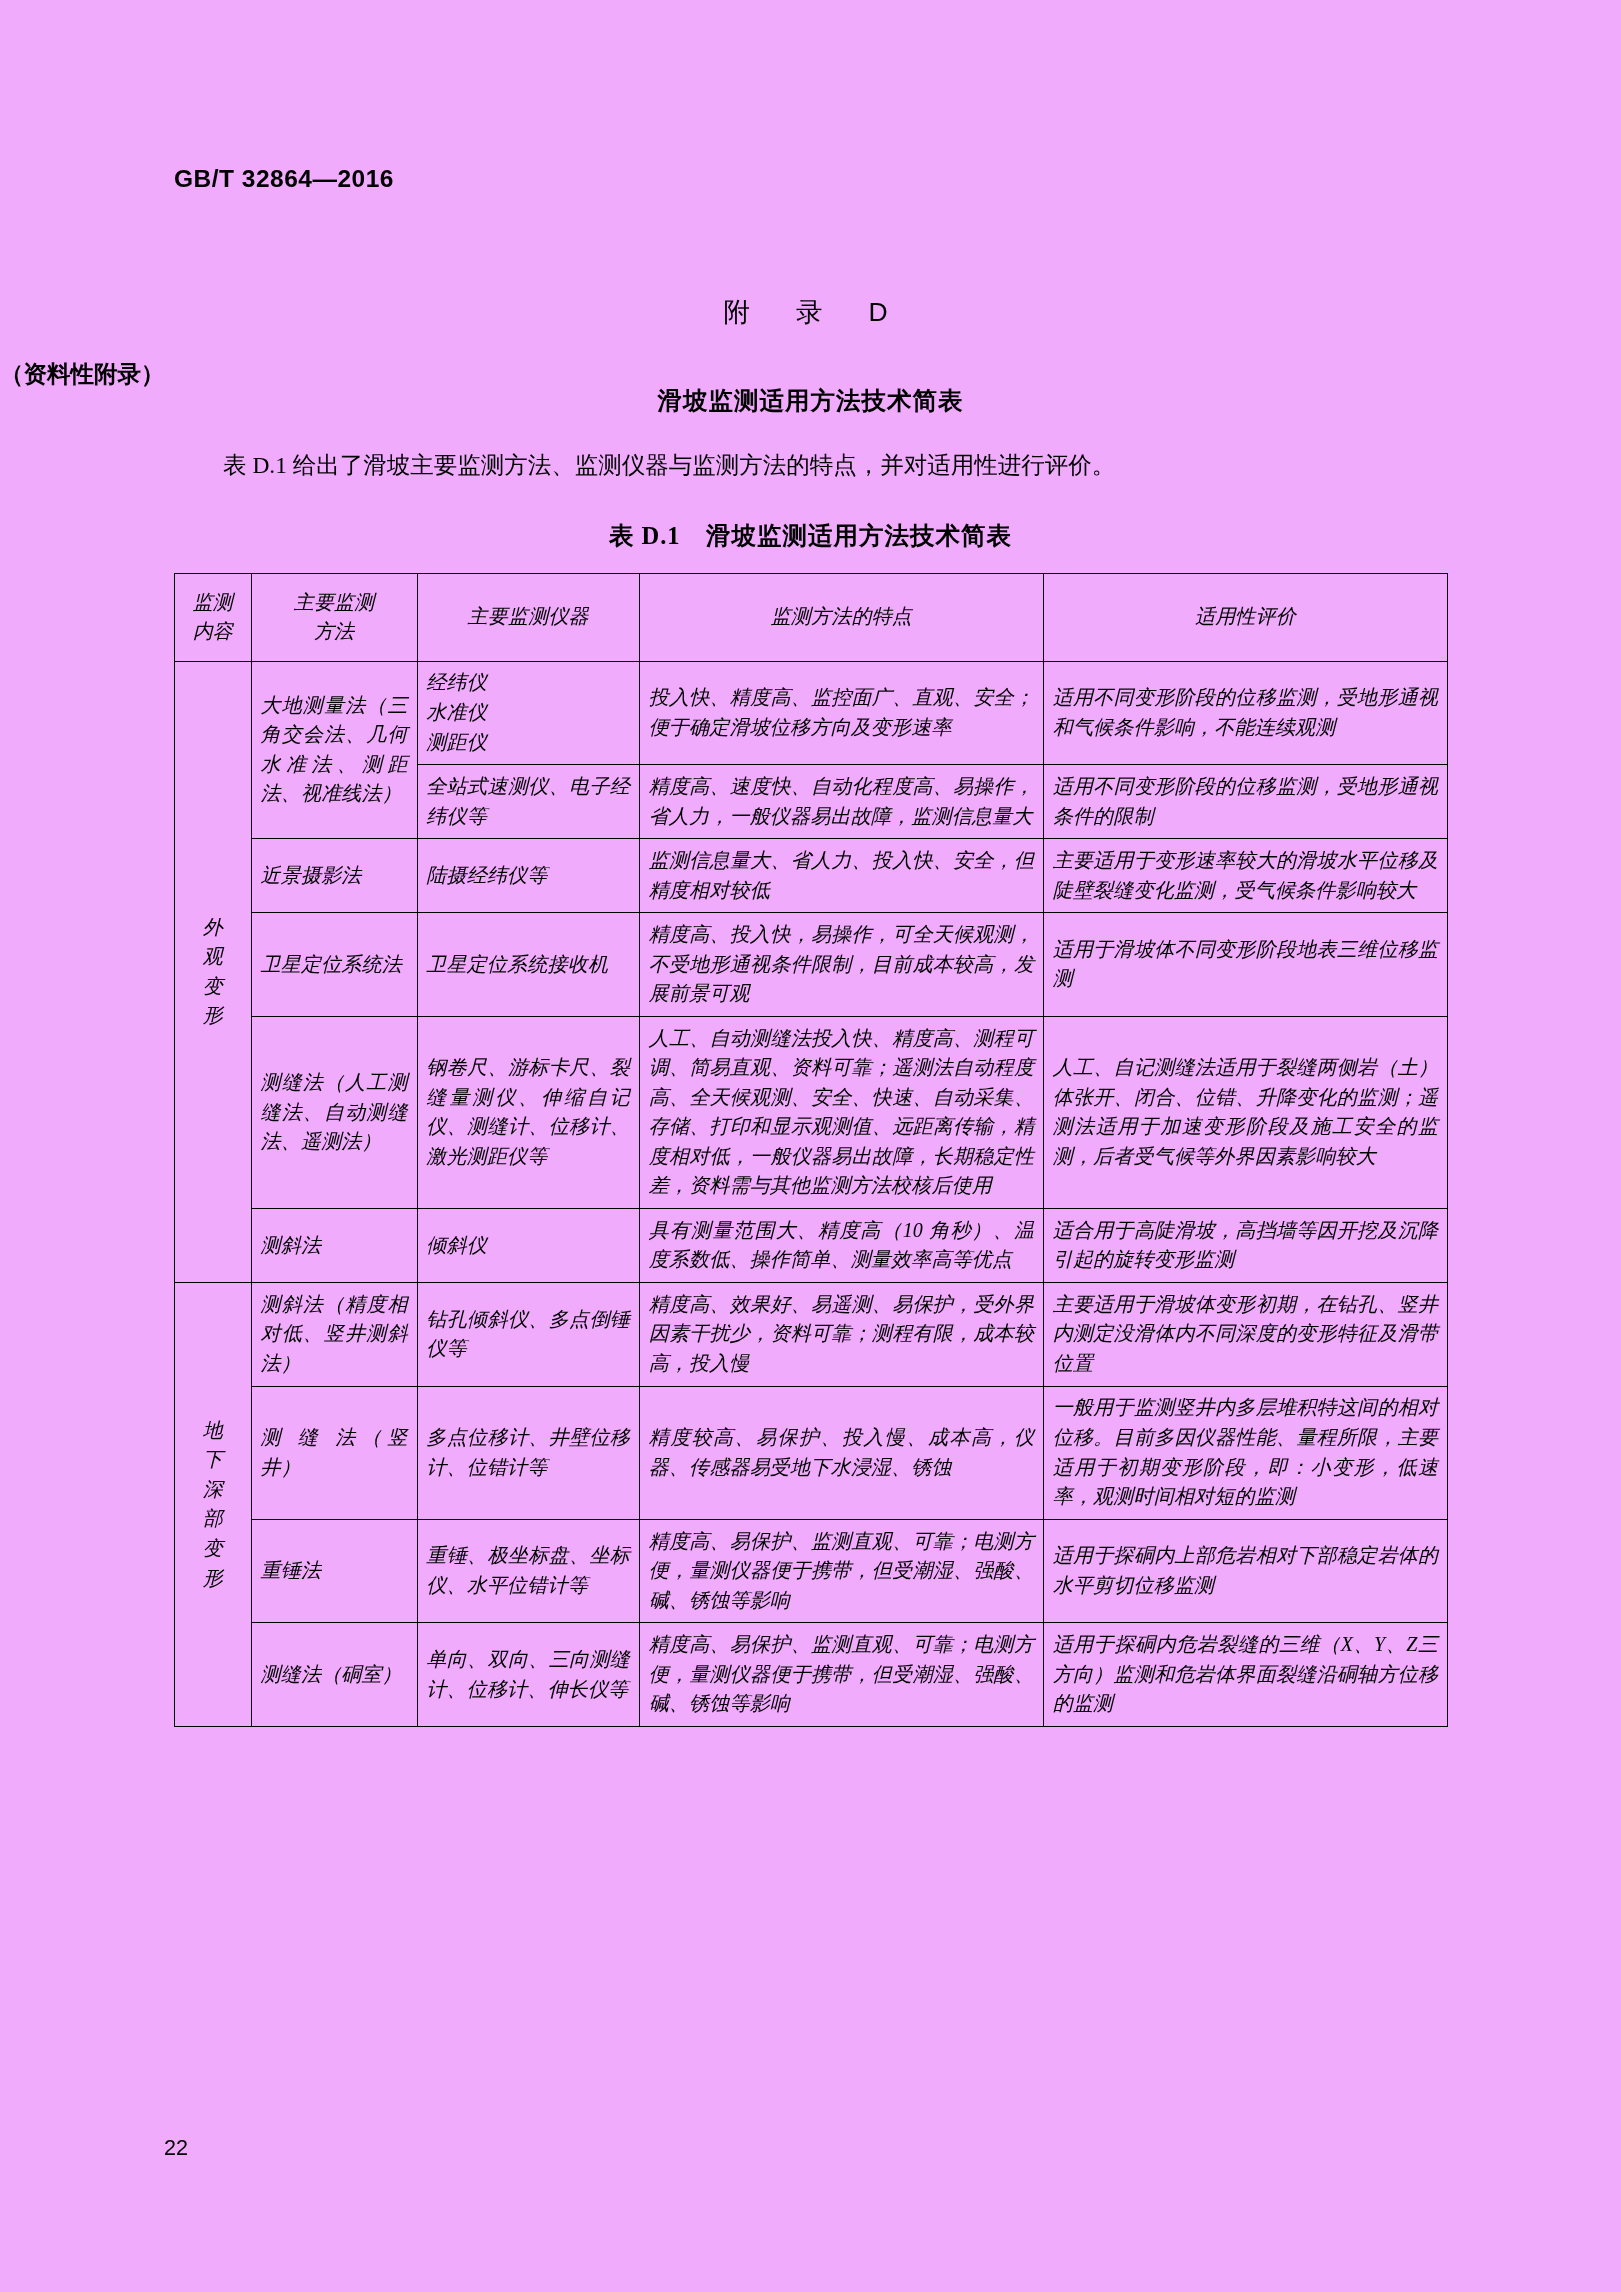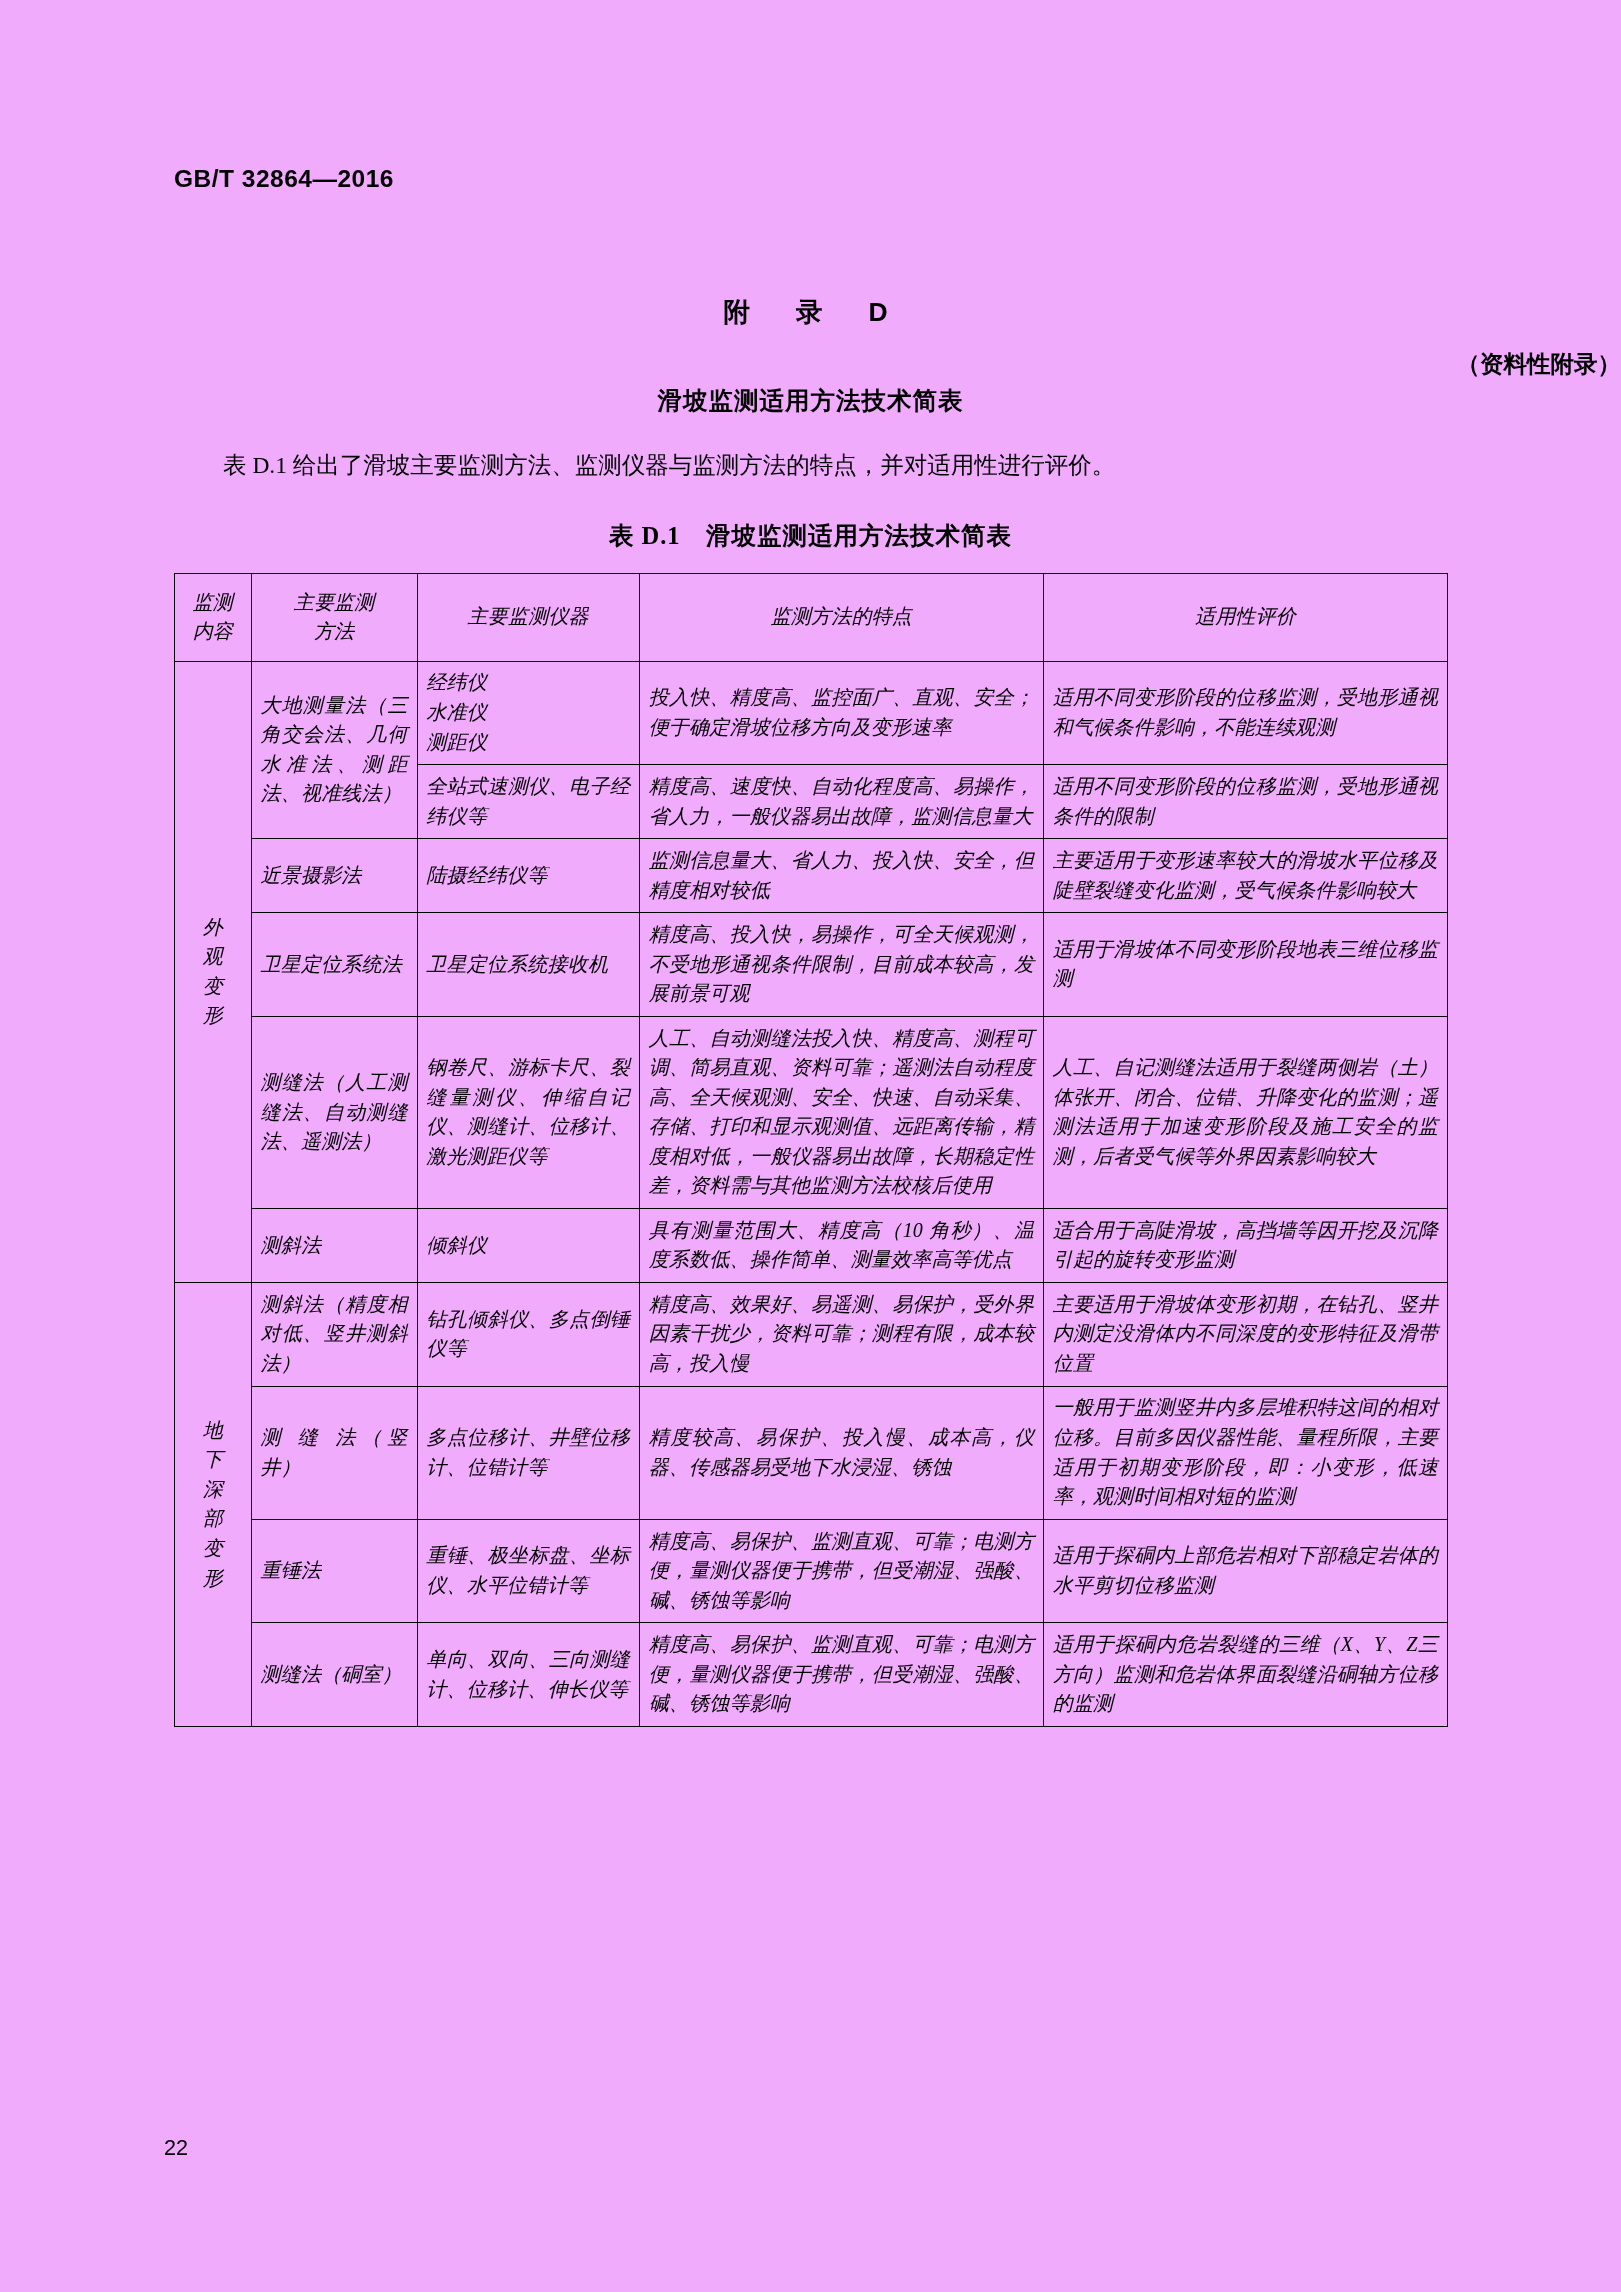--- a/index.html
+++ b/index.html
@@ -28,30 +28,30 @@
     font-family: "Liberation Sans", sans-serif;
     font-weight: 600;
   }
   .annex-title {
     position: absolute;
     top: 294px;
     left: 0;
     width: 100%;
     text-align: center;
     font-size: 26.5px;
-    font-weight: 700;
+    font-weight: 400;
     letter-spacing: 9.8px;
     font-family: "Liberation Sans", sans-serif;
   }
   .annex-sub {
     position: absolute;
-    top: 348px;
-    left: 0;
-    width: 100%;
-    text-align: right;
+    top: 358px;
+    left: 0;
+    width: 100%;
+    text-align: left;
     font-size: 23.5px;
     font-weight: 700;
     font-family: "Liberation Sans", sans-serif;
   }
   .annex-name {
     position: absolute;
     top: 384px;
     left: 0;
     width: 100%;
     text-align: center;

